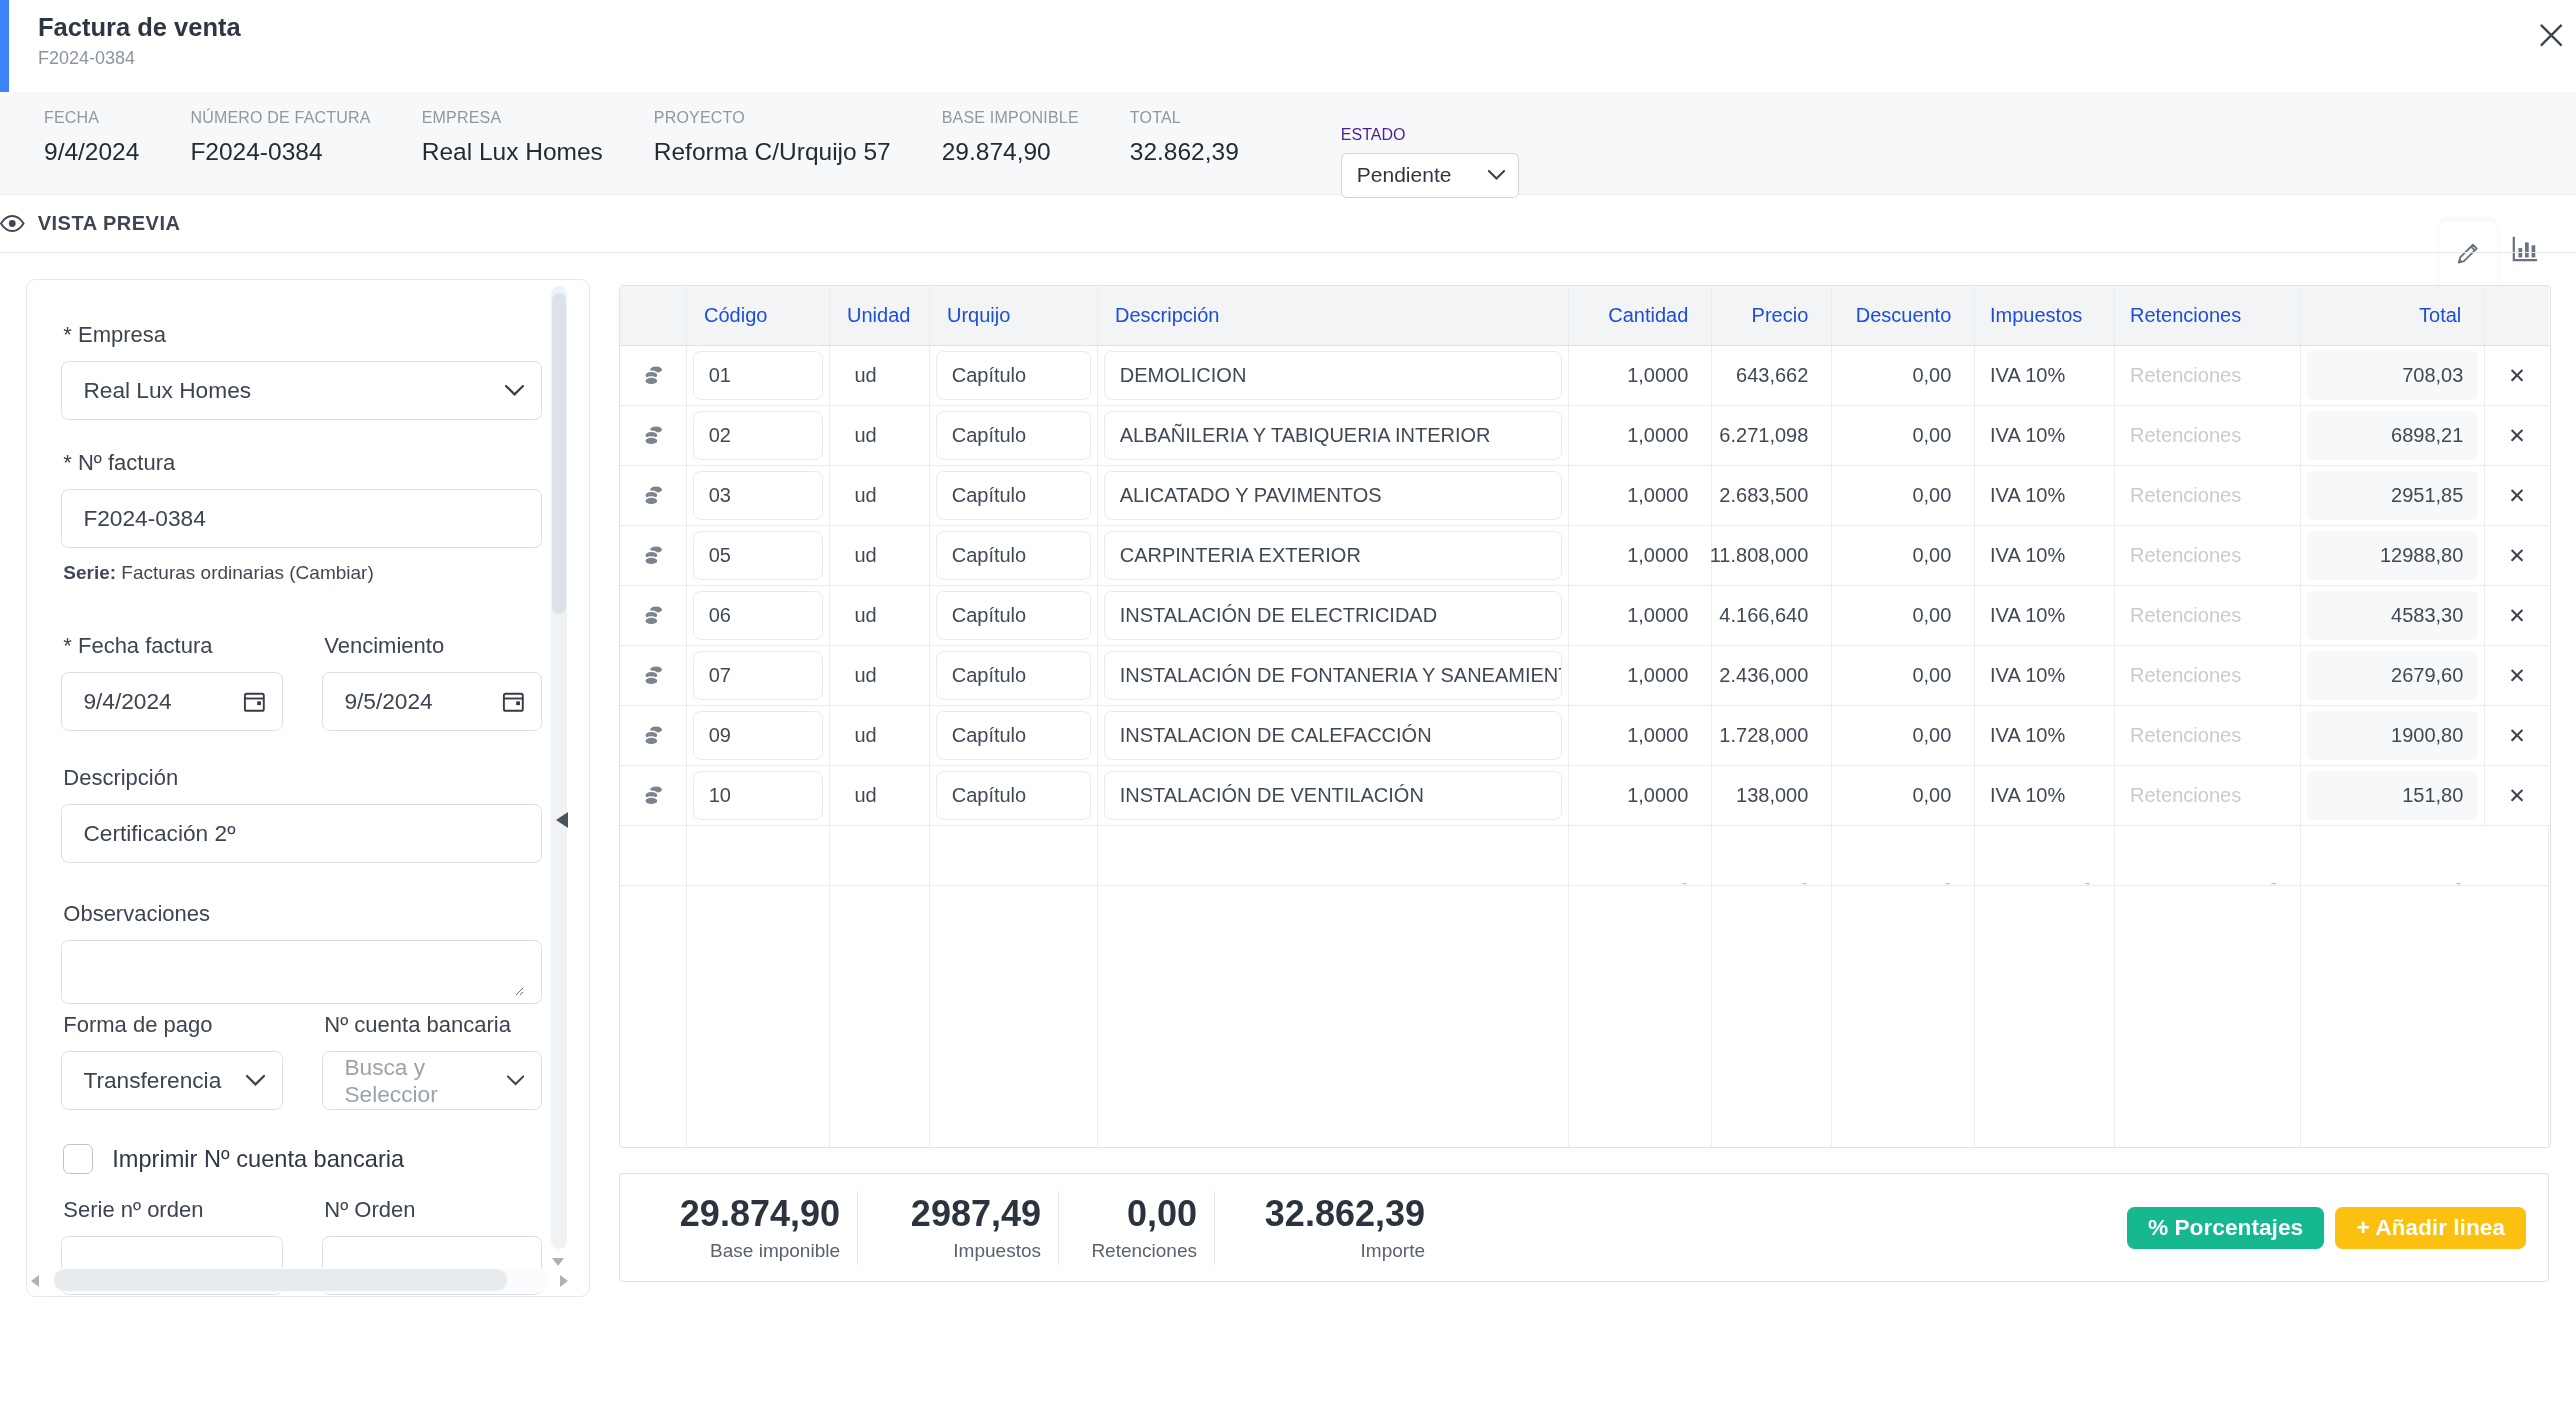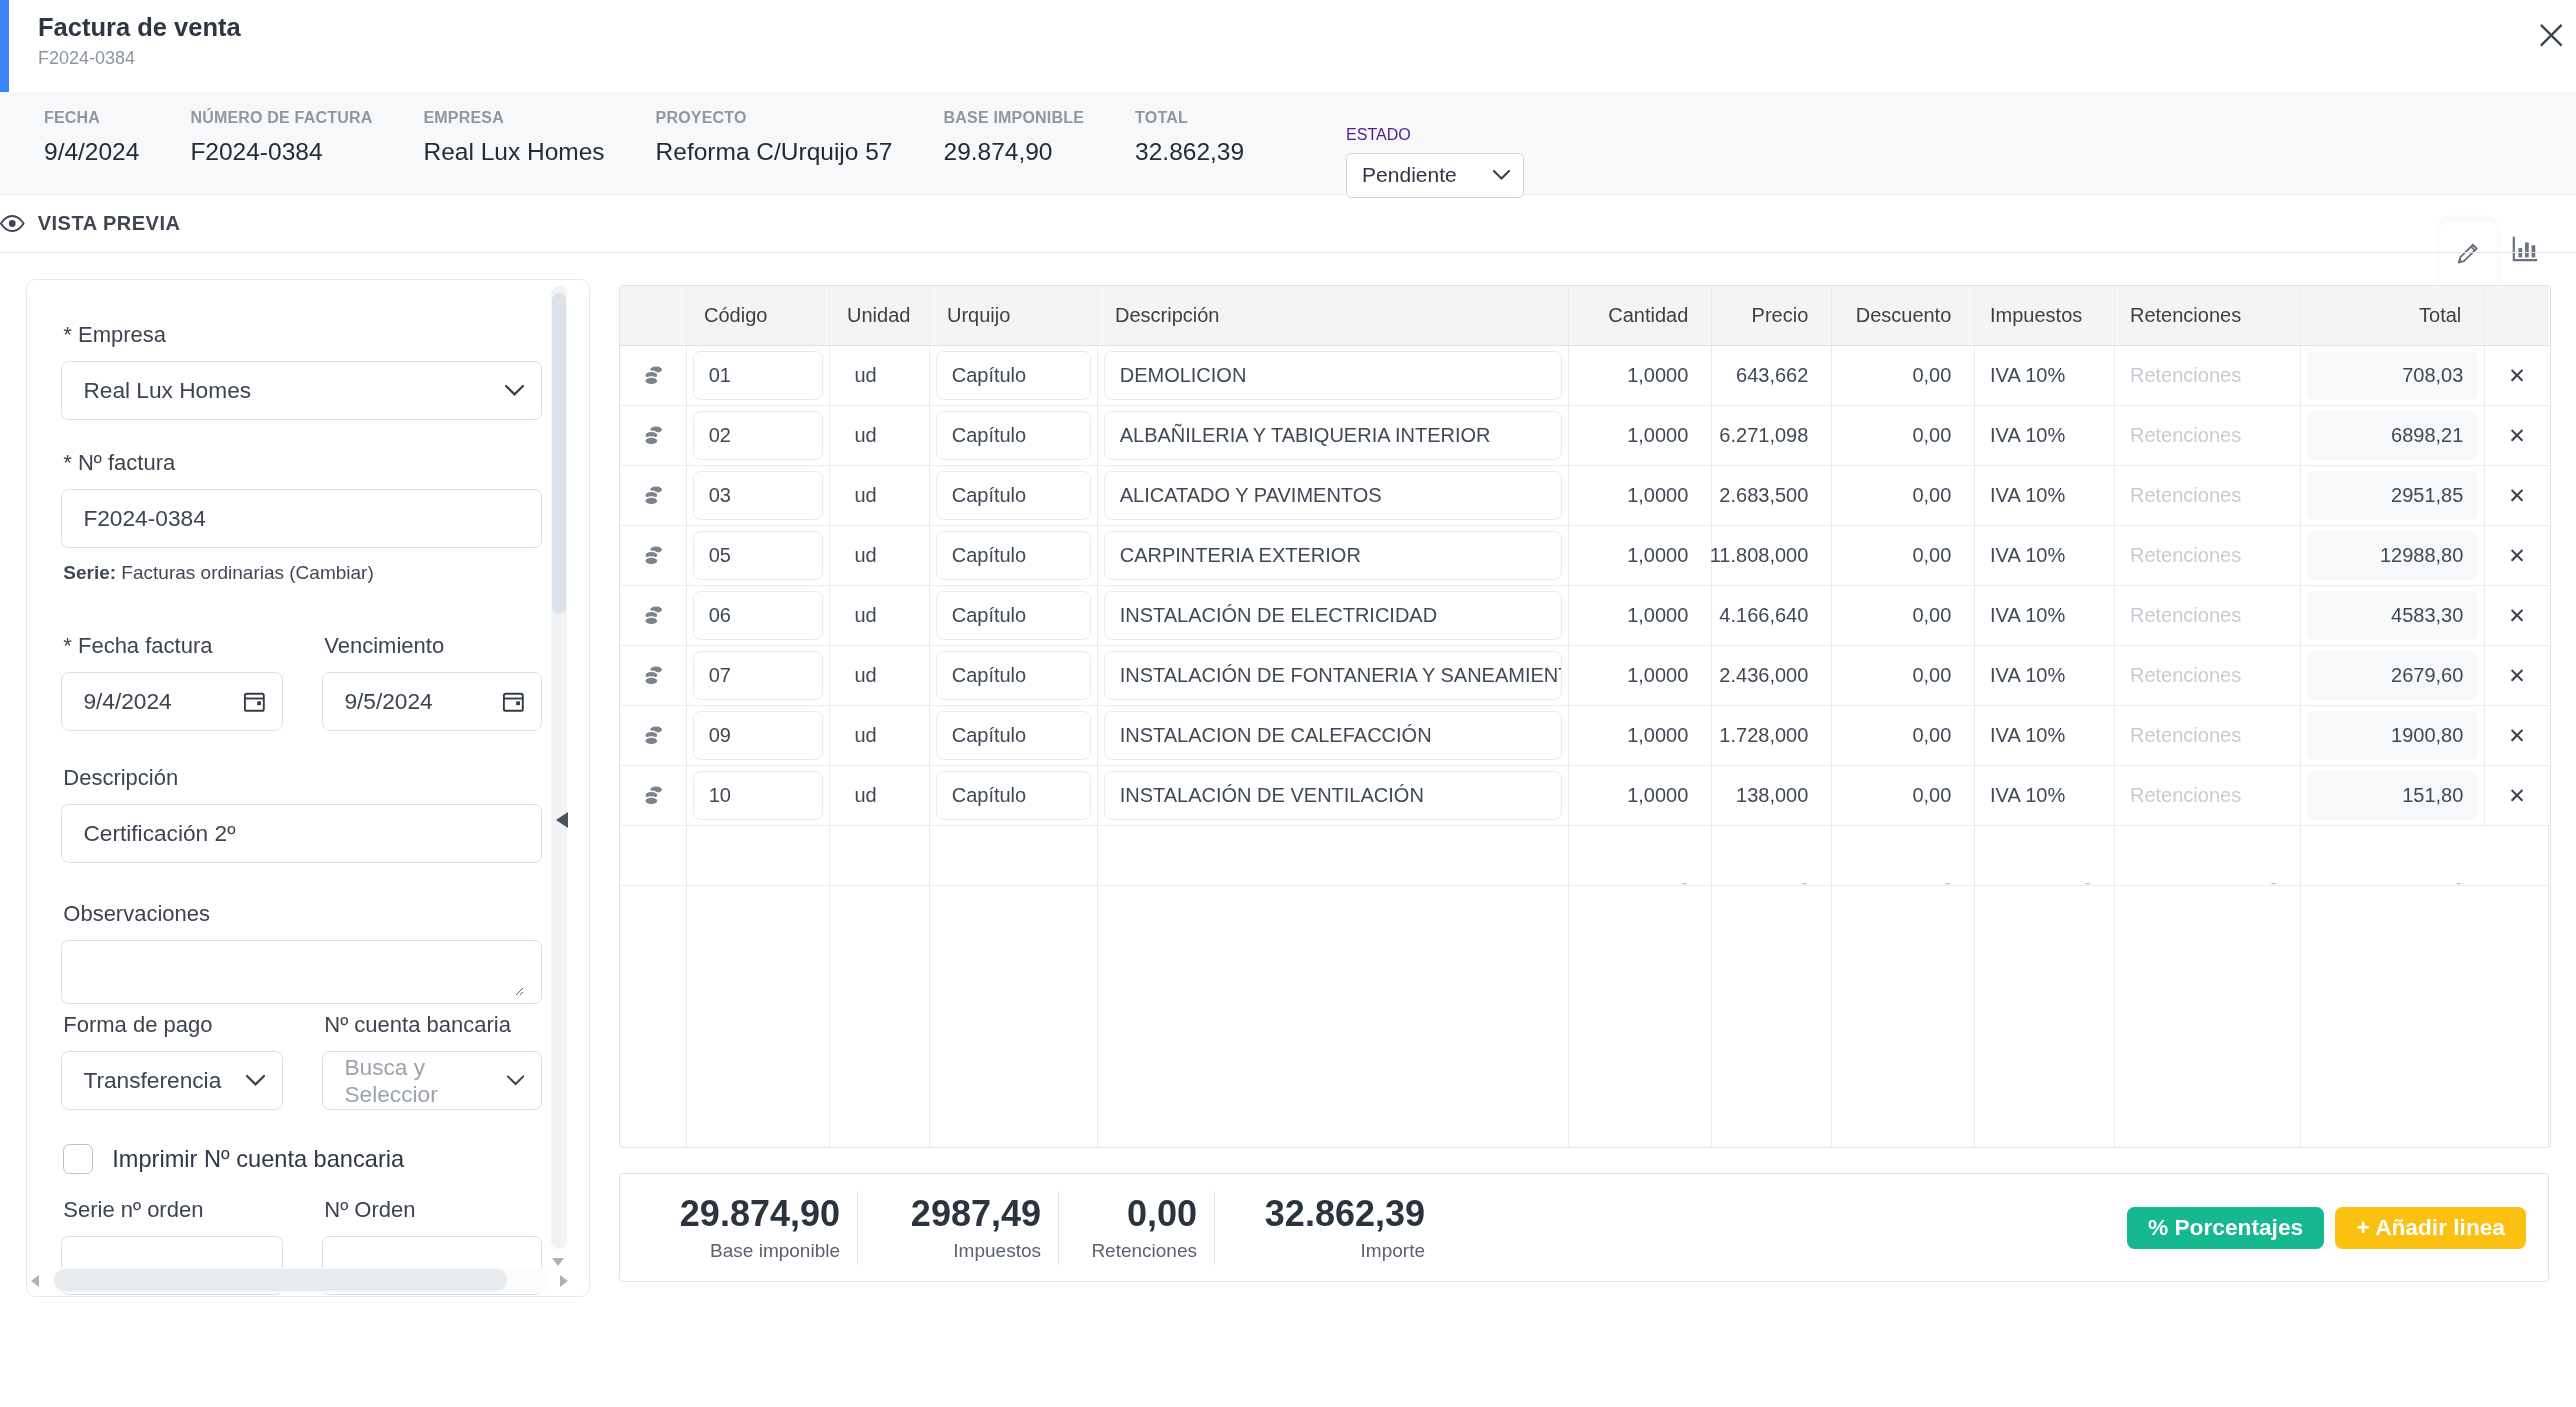--- a/index.html
+++ b/index.html
@@ -11,21 +11,21 @@
   .title-wrap{position:absolute;left:38px;top:13.2px;}
   .title{font-size:25.5px;font-weight:bold;color:#2e3643;}
   .subtitle{font-size:18px;color:#8b95a1;margin-top:5.7px;}
   .close-btn{position:absolute;left:2535px;top:19px;width:32px;height:32px;cursor:pointer;
     display:flex;align-items:center;justify-content:center;}
 
   
   .header-bar{position:absolute;left:0;top:92px;width:2576px;height:102px;background:#f7f8f9;
     border-bottom:0.9px solid #eceff2;display:flex;align-items:flex-start;padding:0;}
   .hfields{display:flex;gap:51px;padding:17px 0 0 44px;}
-  .hfield .hlabel{font-size:16px;color:#8f97a1;letter-spacing:0.2px;font-weight:bold;}
+  .hfield .hlabel{font-size:16px;color:#8f97a1;letter-spacing:0.2px;}
   .hfield .hvalue{font-size:24.5px;color:#242b35;margin-top:11.3px;}
   .estado{margin-left:51px;padding-top:17px;}
   .estado .hlabel{font-size:16px;color:#4c1d95;}
   .estado-select{margin-top:8.5px;width:148px;height:43px;border:0.9px solid #ced4da;border-radius:5.7px;
     background:#fff;display:flex;align-items:center;justify-content:space-between;
     padding:0 13.2px 0 15px;font-size:21px;color:#2e3643;cursor:pointer;}
   .pencil-tab{position:absolute;left:2440px;top:129px;width:57px;height:64px;background:#fff;
     border-radius:9.4px 9.4px 0 0;display:flex;align-items:center;justify-content:center;
     box-shadow:0 -1.9px 7.6px rgba(40,50,60,.06);cursor:pointer;}
   .chart-btn{position:absolute;left:2506px;top:138px;width:38px;height:38px;display:flex;
@@ -72,21 +72,21 @@
   .harrow-r{position:absolute;right:21px;bottom:9.4px;width:0;height:0;border-top:6.6px solid transparent;
     border-bottom:6.6px solid transparent;border-left:8.5px solid #aab2bb;}
 
   
   .grid{position:absolute;left:619px;top:285px;width:1930px;border:0.9px solid #dfe3e8;border-radius:3.8px;
     display:grid;grid-template-columns:67px 143px 100px 168px 471px 143px 120px 143px 140px 186px 184px 64px;
     background:#fff;box-sizing:content-box;}
   .gc{border-right:0.9px solid #e9edf0;border-bottom:0.9px solid #e9edf0;height:60px;display:flex;
     align-items:center;box-sizing:border-box;font-size:20px;color:#3f4956;position:relative;}
   .gc:nth-child(12n){border-right:none;}
-  .gh{background:#f2f4f6;border-bottom:0.9px solid #dfe3e8;color:#404040;}
+  .gh{background:#f2f4f6;border-bottom:0.9px solid #dfe3e8;color:#1d4ed8;}
   .al{padding-left:17px;}
   .ar{justify-content:flex-end;padding-right:22.7px;}
   .ac{justify-content:center;}
   .pl16{padding-left:15px;}
   .cell-pad{padding:4.7px 5.7px;}
   .box{flex:1;height:49px;border:0.9px solid #e7ebef;border-radius:7.6px;background:#fff;display:flex;
     align-items:center;padding:0 15px;box-sizing:border-box;overflow:hidden;white-space:nowrap;}
   .total-box{flex:1;height:49px;border-radius:5.7px;background:#f7f8f9;display:flex;align-items:center;
     justify-content:flex-end;padding:0 15px;box-sizing:border-box;}
   .unit-cell{padding-left:24.5px;}

